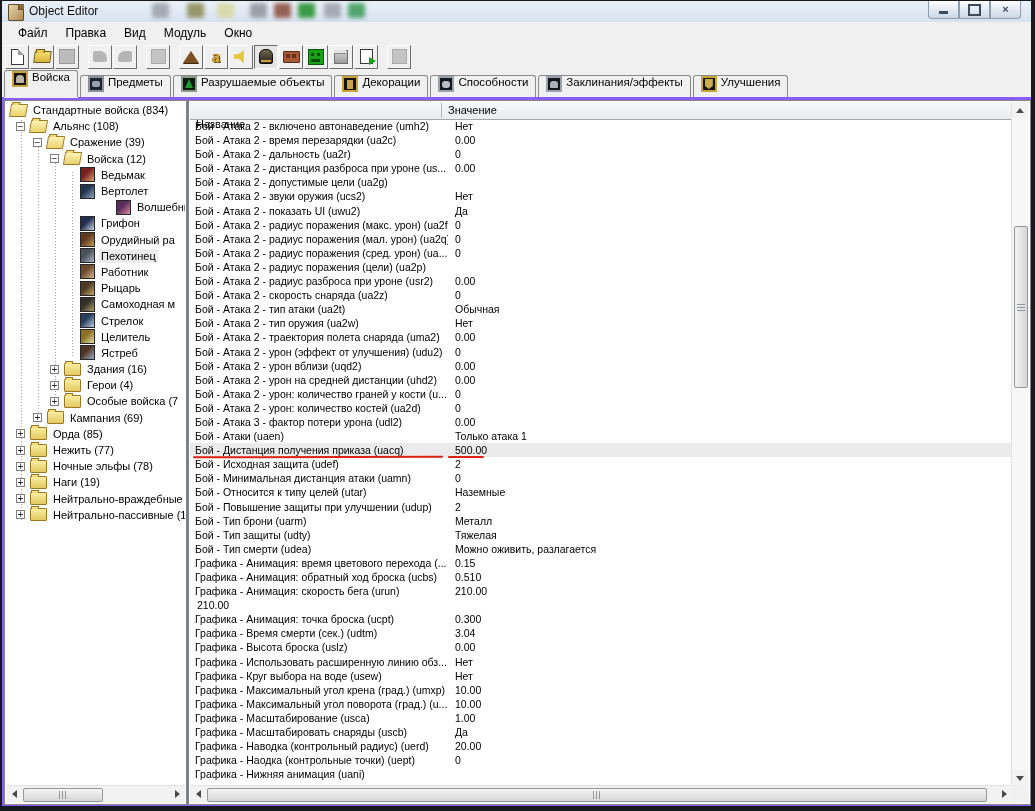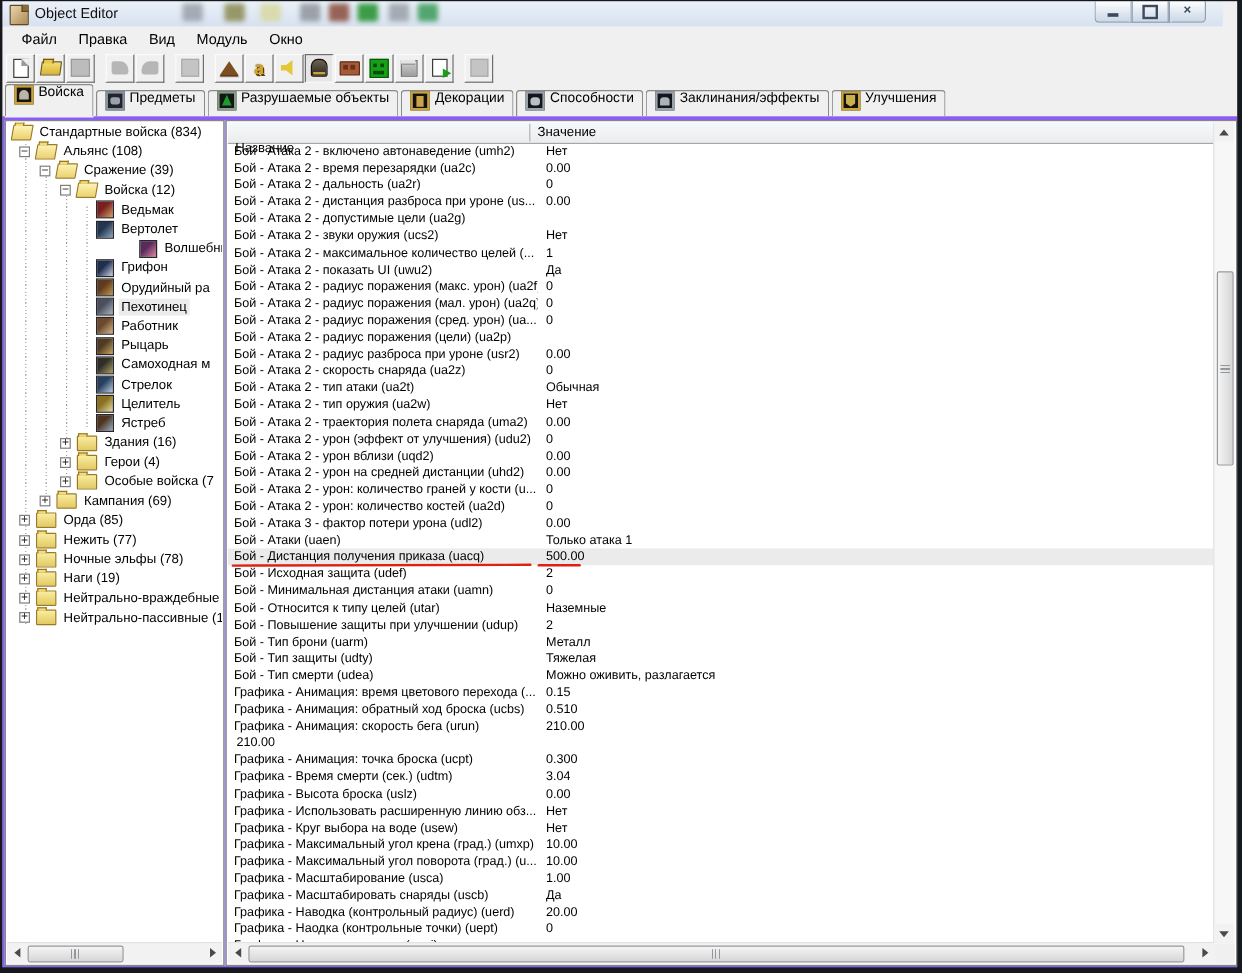--- a/index.html
+++ b/index.html
@@ -4,21 +4,21 @@
 <style>
   html,body{margin:0;padding:0;background:#333;}
   .window{position:relative;width:1035px;height:811px;background:#f0f0f0;overflow:hidden;
           font-family:"Liberation Sans",sans-serif;color:#000;}
   
   .frame-top{position:absolute;left:0;top:0;right:0;height:1px;background:#15181c;}
   .frame-left{position:absolute;left:0;top:0;bottom:0;width:2px;background:#15181c;}
   .frame-right{position:absolute;right:0;top:0;bottom:0;width:4px;background:#15181c;}
   .frame-bottom{position:absolute;left:0;bottom:0;right:0;height:5px;background:#15181c;}
   
-  .titlebar{position:absolute;left:2px;top:1px;right:16px;height:33px;overflow:hidden;
+  .titlebar{position:absolute;left:2px;top:1px;right:0;height:33px;overflow:hidden;
             background:linear-gradient(#eaf1f9,#ccd9ea);}
   .blob{position:absolute;top:2px;width:17px;height:15px;filter:blur(2px);opacity:.85;border-radius:2px;}
   .app-icon{position:absolute;left:6px;top:3px;width:14px;height:15px;background:linear-gradient(135deg,#e8d6ae,#b08a52);
             border:1px solid #5f4a28;border-radius:1px;}
   .app-icon::after{content:"";position:absolute;right:-1px;top:-1px;width:5px;height:5px;background:#8a6a38;border-left:1px solid #5f4a28;border-bottom:1px solid #5f4a28;}
   .title-text{position:absolute;left:27px;top:3px;font-size:12px;color:#111;}
   .win-controls{position:absolute;right:14px;top:0;display:flex;}
   .wbtn{width:29px;height:17px;background:linear-gradient(#ffffff,#dde6f0 60%,#cdd8e6);
         border:1px solid #8f9cac;border-top:none;display:flex;align-items:center;justify-content:center;}
   .wbtn:first-child{border-radius:0 0 0 4px;}
@@ -414,24 +414,20 @@
           </div>
           <div class="row">
             <span class="cname">Бой - Атака 2 - допустимые цели (ua2g)</span>
             <span class="cval"></span>
           </div>
           <div class="row">
             <span class="cname">Бой - Атака 2 - звуки оружия (ucs2)</span>
             <span class="cval">Нет</span>
           </div>
           <div class="row">
-            <span class="cname">Бой - Атака 2 - максимальное количество целей (...</span>
-            <span class="cval">1</span>
-          </div>
-          <div class="row">
             <span class="cname">Бой - Атака 2 - показать UI (uwu2)</span>
             <span class="cval">Да</span>
           </div>
           <div class="row">
             <span class="cname">Бой - Атака 2 - радиус поражения (макс. урон) (ua2f)</span>
             <span class="cval">0</span>
           </div>
           <div class="row">
             <span class="cname">Бой - Атака 2 - радиус поражения (мал. урон) (ua2q)</span>
             <span class="cval">0</span>

